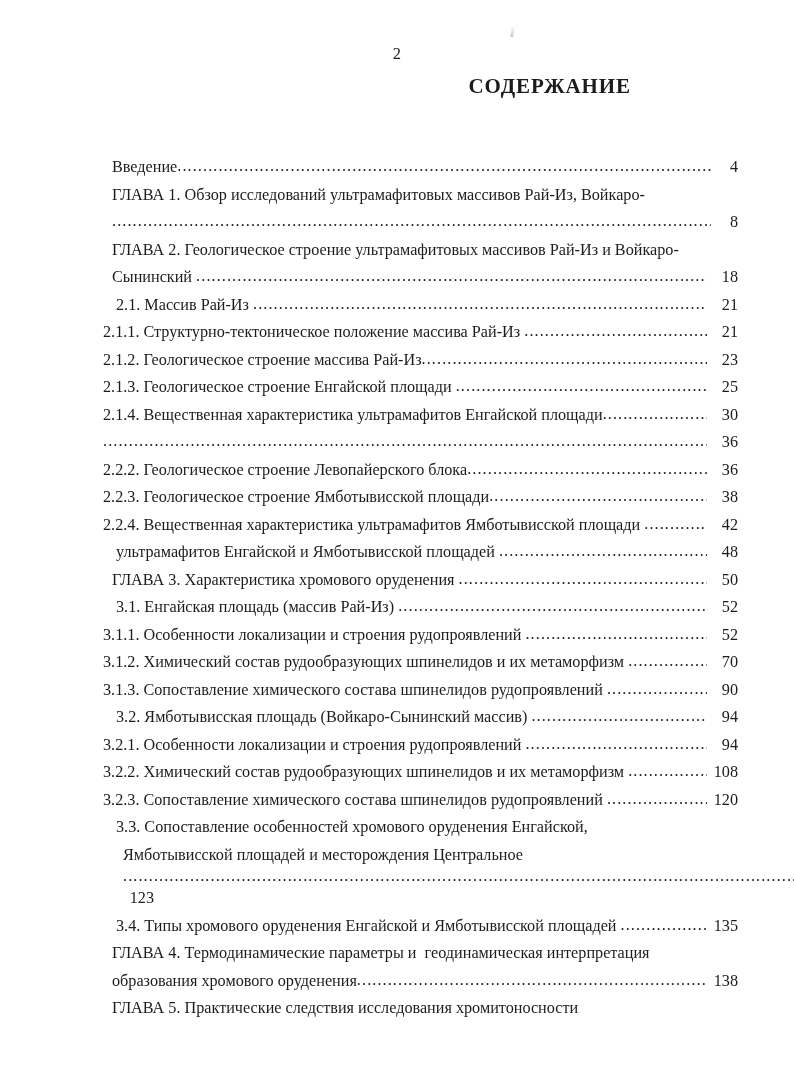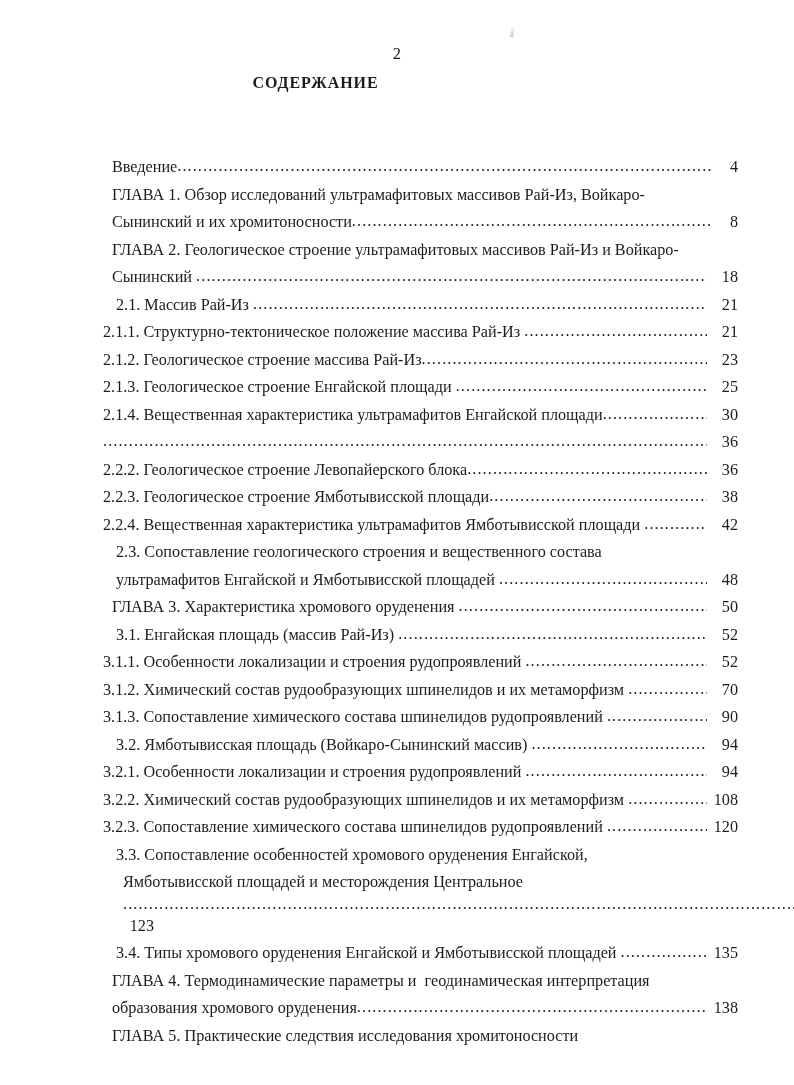--- a/index.html
+++ b/index.html
@@ -39,22 +39,22 @@
     text-align: center;
     font-size: 16.5px;
     letter-spacing: 0.2px;
   }
 
   .doc-title {
     position: absolute;
     top: 74px;
     left: 0;
     width: 631px;
-    text-align: center;
-    font-size: 16px;
+    text-align: right;
+    font-size: 21px;
     font-weight: bold;
     letter-spacing: 0.9px;
   }
 
   .toc {
     position: absolute;
     top: 154px;
     left: 0;
     width: 794px;
   }
@@ -117,21 +117,21 @@
   <div class="folio">2</div>
 
   <div class="doc-title">СОДЕРЖАНИЕ</div>
 
   <div class="toc" id="toc-list">
       <div class="toc-entry lvl0">
         <div class="toc-line"><span class="toc-text">Введение</span><span class="leader"></span><span class="pageno">4</span></div>
       </div>
       <div class="toc-entry lvl0">
         <div class="toc-line no-leader"><span class="toc-text">ГЛАВА 1. Обзор исследований ультрамафитовых массивов Рай-Из, Войкаро-</span></div>
-        <div class="toc-line cont"><span class="toc-text">Сынинский и их хромитоносности</span><span class="leader"></span><span class="pageno">8</span></div>
+        <div class="toc-line cont"><span class="leader"></span><span class="pageno">8</span></div>
       </div>
       <div class="toc-entry lvl0">
         <div class="toc-line no-leader"><span class="toc-text">ГЛАВА 2. Геологическое строение ультрамафитовых массивов Рай-Из и Войкаро-</span></div>
         <div class="toc-line cont"><span class="toc-text">Сынинский </span><span class="leader"></span><span class="pageno gap">18</span></div>
       </div>
       <div class="toc-entry lvl1">
         <div class="toc-line"><span class="toc-text">2.1. Массив Рай-Из </span><span class="leader"></span><span class="pageno gap">21</span></div>
       </div>
       <div class="toc-entry lvl2">
         <div class="toc-line"><span class="toc-text">2.1.1. Структурно-тектоническое положение массива Рай-Из </span><span class="leader"></span><span class="pageno gap">21</span></div>
@@ -151,21 +151,20 @@
       <div class="toc-entry lvl2">
         <div class="toc-line"><span class="toc-text">2.2.2. Геологическое строение Левопайерского блока</span><span class="leader"></span><span class="pageno gap">36</span></div>
       </div>
       <div class="toc-entry lvl2">
         <div class="toc-line"><span class="toc-text">2.2.3. Геологическое строение Ямботывисской площади</span><span class="leader"></span><span class="pageno gap">38</span></div>
       </div>
       <div class="toc-entry lvl2">
         <div class="toc-line"><span class="toc-text">2.2.4. Вещественная характеристика ультрамафитов Ямботывисской площади </span><span class="leader"></span><span class="pageno gap">42</span></div>
       </div>
       <div class="toc-entry lvl1">
-        <div class="toc-line no-leader"><span class="toc-text">2.3. Сопоставление геологического строения и вещественного состава</span></div>
         <div class="toc-line cont"><span class="toc-text">ультрамафитов Енгайской и Ямботывисской площадей </span><span class="leader"></span><span class="pageno gap">48</span></div>
       </div>
       <div class="toc-entry lvl0">
         <div class="toc-line"><span class="toc-text">ГЛАВА 3. Характеристика хромового оруденения </span><span class="leader"></span><span class="pageno gap">50</span></div>
       </div>
       <div class="toc-entry lvl1">
         <div class="toc-line"><span class="toc-text">3.1. Енгайская площадь (массив Рай-Из) </span><span class="leader"></span><span class="pageno gap">52</span></div>
       </div>
       <div class="toc-entry lvl2">
         <div class="toc-line"><span class="toc-text">3.1.1. Особенности локализации и строения рудопроявлений </span><span class="leader"></span><span class="pageno gap">52</span></div>

